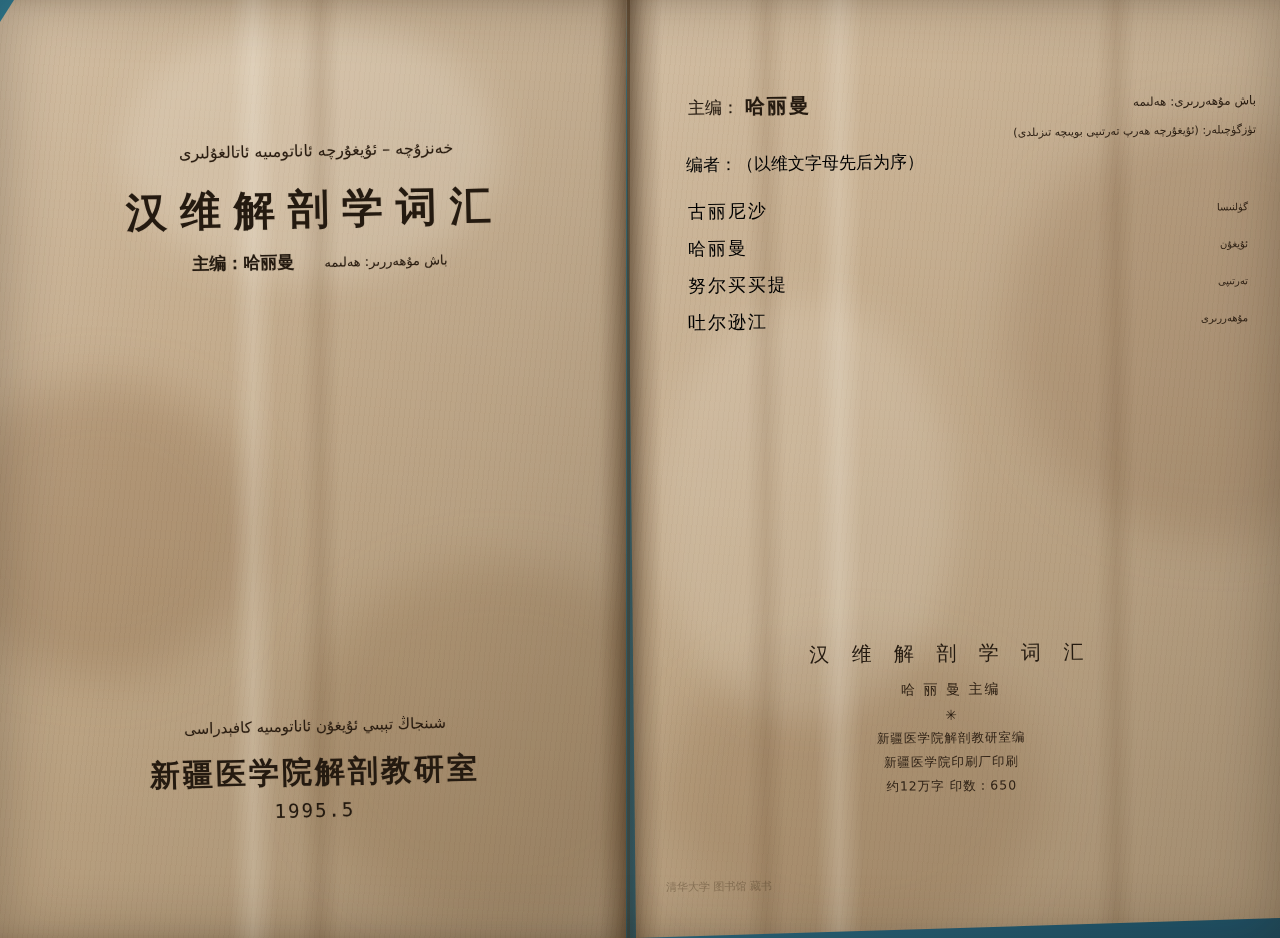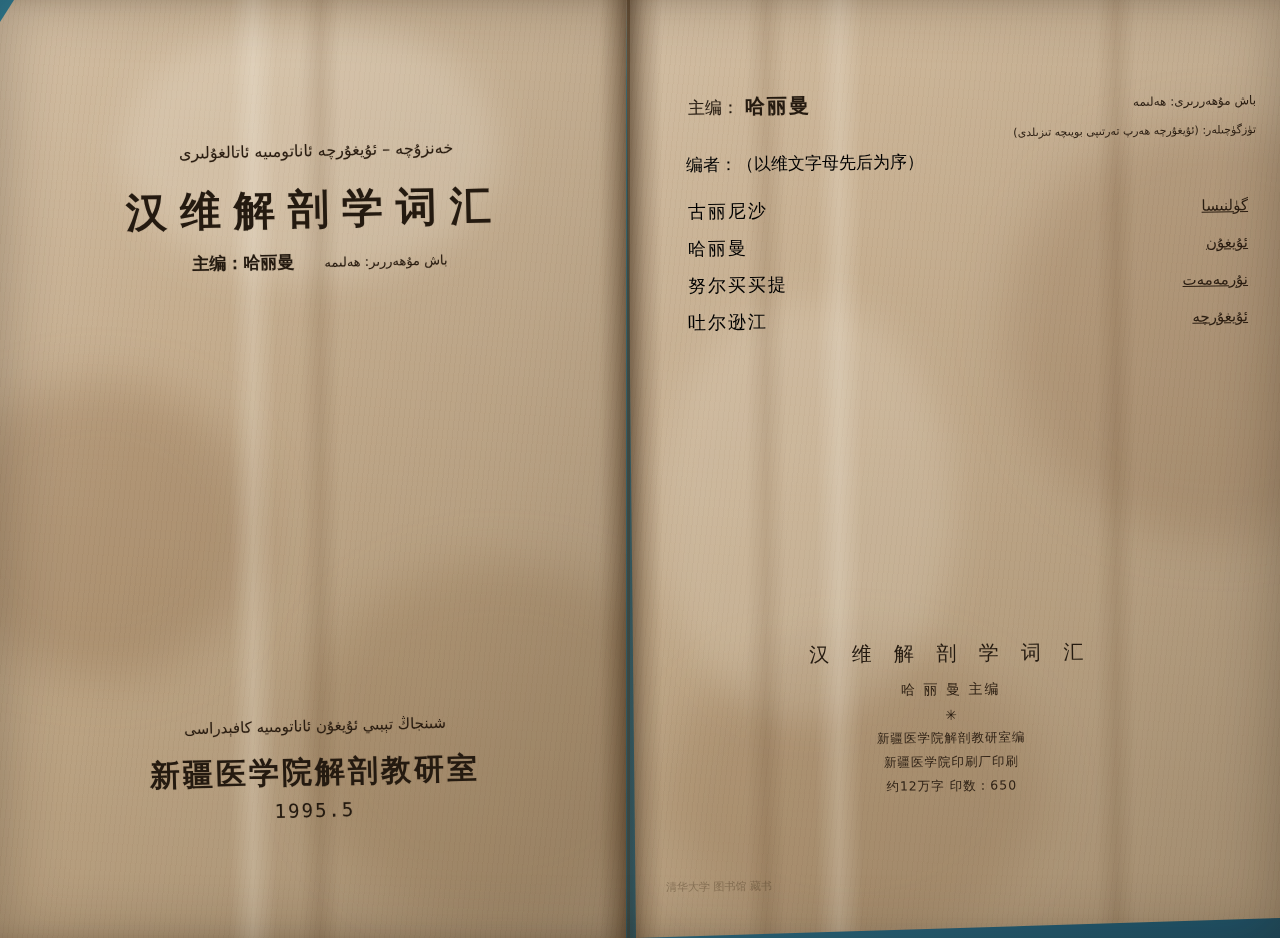--- a/index.html
+++ b/index.html
@@ -190,21 +190,21 @@
     position: absolute; left: 60px; top: 152px;
     font-size: 17px; transform: rotate(-0.8deg);
     font-family: "DejaVu Sans", sans-serif;
   }
   .editor-line {
     position: absolute; left: 62px; width: 560px;
     display: flex; justify-content: space-between; align-items: baseline;
     transform: rotate(-0.8deg);
   }
   .editor-cn { font-size: 18px; letter-spacing: 2px; font-family: "DejaVu Sans", sans-serif; }
-  .editor-uy { font-size: 15px; text-decoration: underline; }
+  .editor-uy { font-size: 10px; }
   
   #colophon { position: absolute; left: 110px; top: 640px; width: 430px; text-align: center; transform: rotate(-0.6deg); }
   #colo-title { font-size: 20px; letter-spacing: 8px; font-family: "DejaVu Sans", sans-serif; color: #241a10; }
   #colo-editor { font-size: 14px; letter-spacing: 2px; margin-top: 14px; font-family: "DejaVu Sans", sans-serif; color: #2a1d11; }
   #colo-star { font-size: 14px; margin-top: 8px; color: #2a1d11; }
   .colo-line { font-size: 12.5px; margin-top: 7px; letter-spacing: 1px; font-family: "DejaVu Sans", sans-serif; color: #2e2115; }
   #faint-bottom {
     position: absolute; left: 40px; top: 878px; width: 330px;
     font-size: 11px; color: rgba(60,42,24,0.35);
     font-family: "DejaVu Sans", sans-serif;
@@ -280,25 +280,25 @@
       <div class="editor-line" style="top:196px;">
         <span class="editor-cn">古丽尼沙</span>
         <span class="editor-uy uy">گۈلنىسا</span>
       </div>
       <div class="editor-line" style="top:233px;">
         <span class="editor-cn">哈丽曼</span>
         <span class="editor-uy uy">ئۇيغۇن</span>
       </div>
       <div class="editor-line" style="top:270px;">
         <span class="editor-cn">努尔买买提</span>
-        <span class="editor-uy uy">نۇرمەمەت</span>
+        <span class="editor-uy uy">تەرتىپى</span>
       </div>
       <div class="editor-line" style="top:307px;">
         <span class="editor-cn">吐尔逊江</span>
-        <span class="editor-uy uy">ئۇيغۇرچە</span>
+        <span class="editor-uy uy">مۇھەررىرى</span>
       </div>
 
       <div id="colophon">
         <div id="colo-title">汉 维 解 剖 学 词 汇</div>
         <div id="colo-editor">哈 丽 曼 主编</div>
         <div id="colo-star">✳</div>
         <div class="colo-line">新疆医学院解剖教研室编</div>
         <div class="colo-line">新疆医学院印刷厂印刷</div>
         <div class="colo-line">约12万字  印数：650</div>
       </div>

